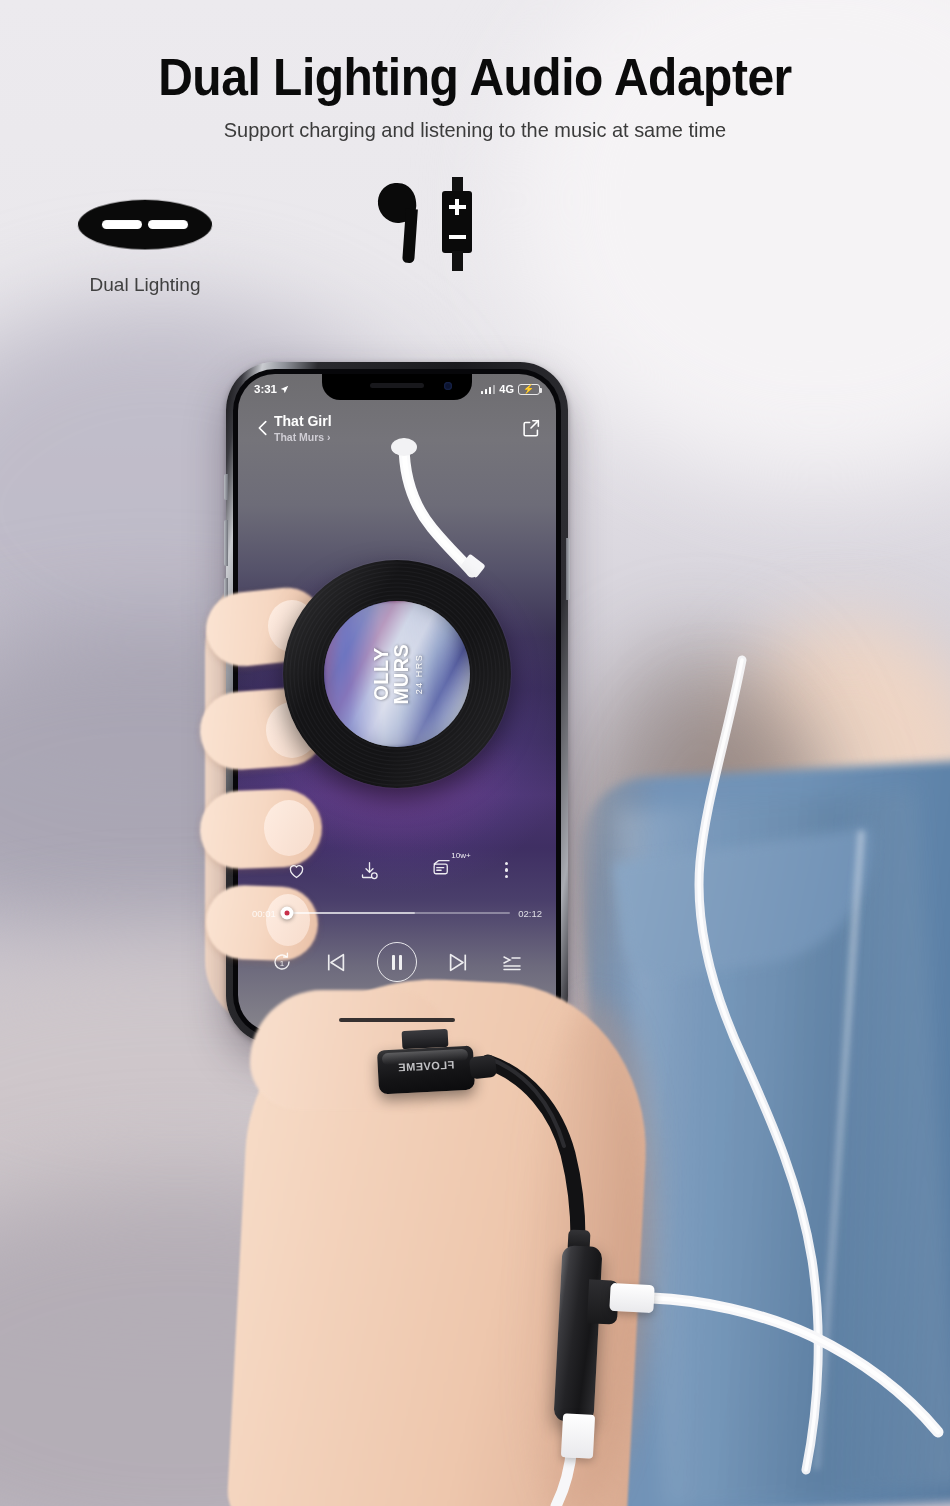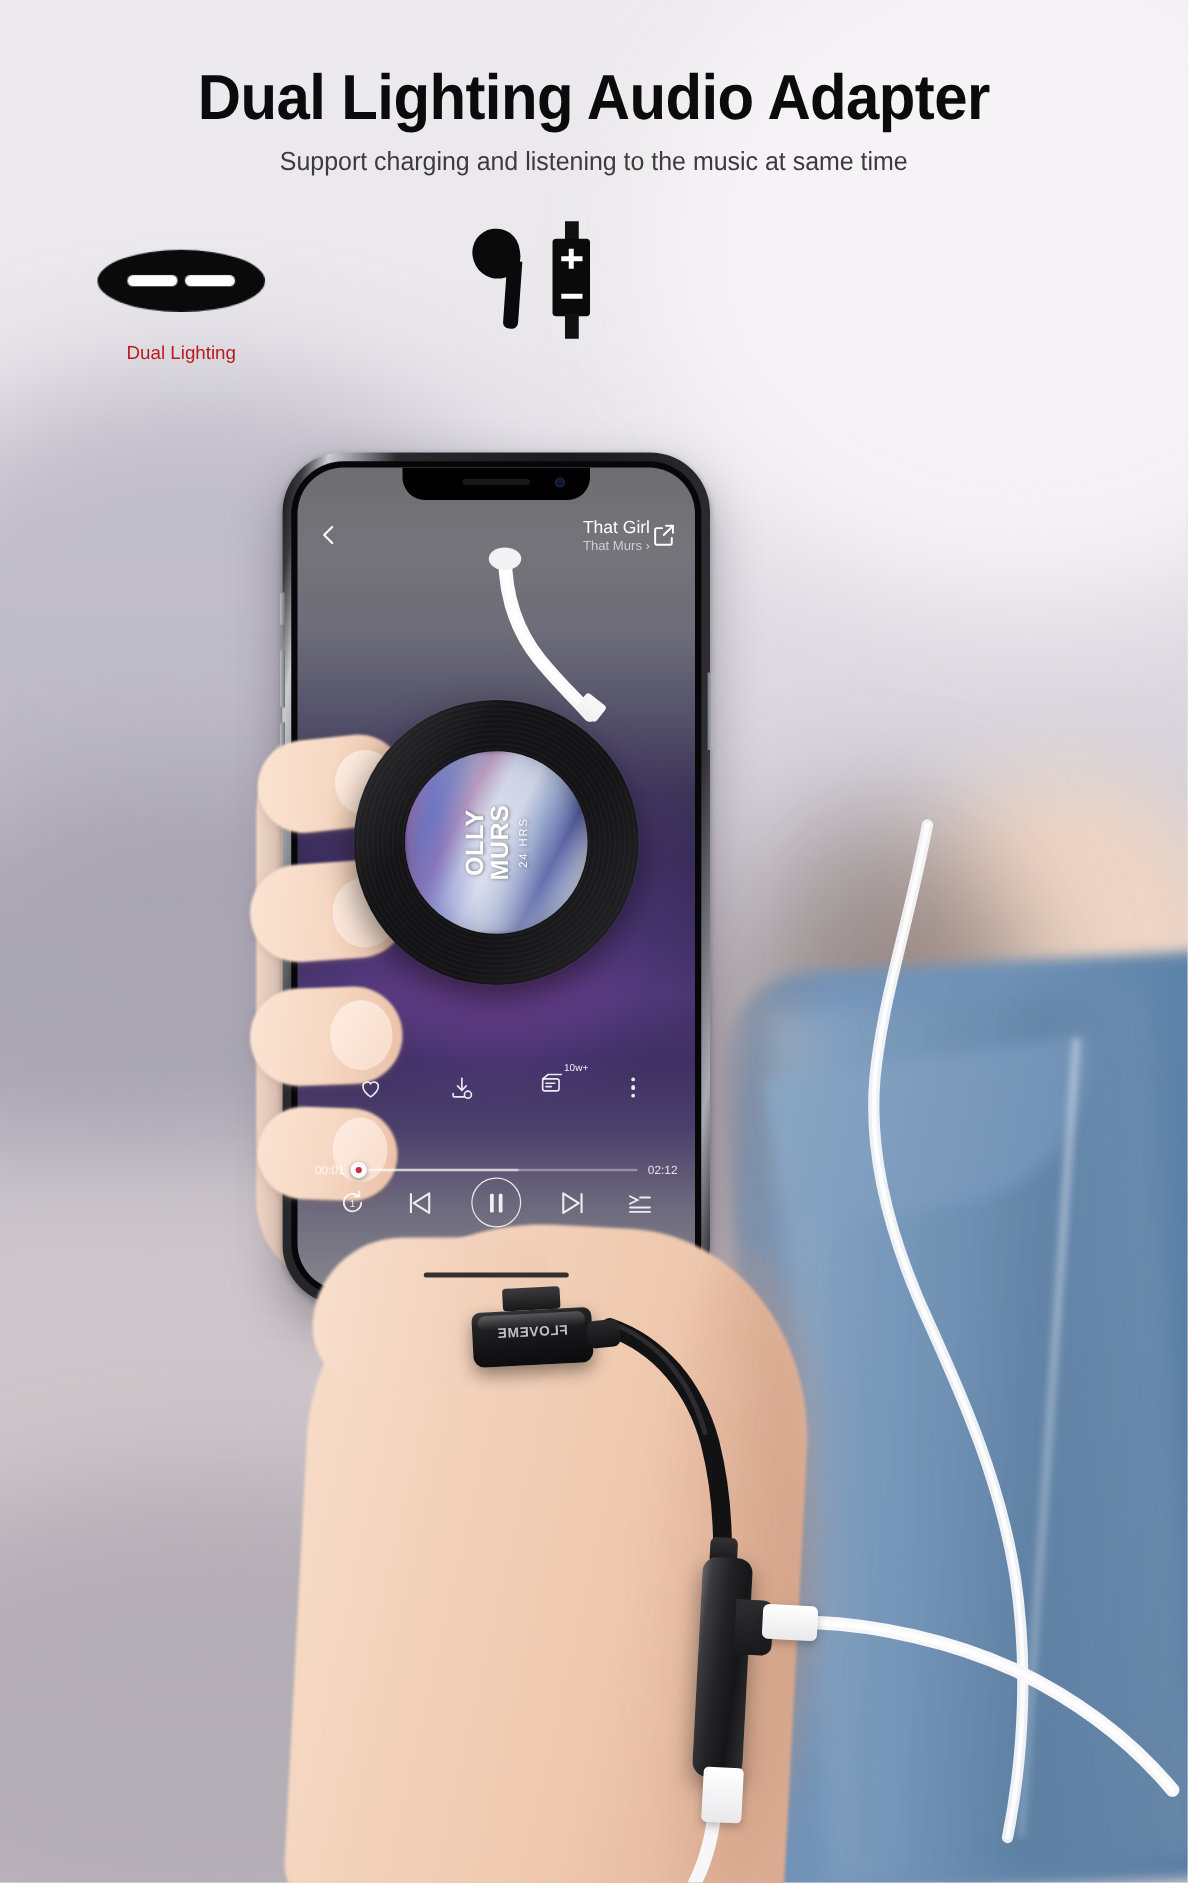--- a/index.html
+++ b/index.html
@@ -155,21 +155,21 @@
   .features {
     position:absolute; top:178px; left:0; width:950px; height:135px;
     display:flex; align-items:flex-start;
   }
   .feature { position:relative; height:135px; }
   .feature-icon {
     position:relative; height:92px;
     display:flex; align-items:center; justify-content:center;
   }
   .feature-label {
-    text-align:center; font-size:15px; color:#b91c1c; margin-top:4px;
+    text-align:center; font-size:19px; color:#404040; margin-top:4px;
   }
 
   
   .ico-lozenge {
     width:134px; height:50px; background:#0a0a0a;
     border-radius:50%/50%;
     position:relative;
     transform:perspective(90px) rotateX(6deg);
   }
   .ico-lozenge:before, .ico-lozenge:after {
@@ -317,21 +317,21 @@
     position:absolute; left:50%; top:50%; transform:translate(-50%,-50%);
     font-size:9px; color:#0b2f12; line-height:1;
   }
 
   
   .nav {
     position:absolute; top:32px; left:0; right:0; height:44px; z-index:7;
     display:flex; align-items:center; padding:0 14px;
   }
   .nav .back { width:22px; color:#fff; }
-  .nav .titles { flex:1; text-align:right; }
+  .nav .titles { flex:1; text-align:left;font-weight:bold; }
   .nav .song { color:#fff; font-size:14px; line-height:1.15; }
   .nav .artist { color:#cfcdd4; font-size:10.5px; margin-top:2px; }
   .nav .share { width:22px; color:#fff; }
 
   
   .vinyl-wrap {
     position:absolute; left:50%; top:186px; transform:translateX(-50%);
     width:228px; height:228px; z-index:4;
   }
   .vinyl {
@@ -379,21 +379,21 @@
   }
   .act { position:relative; color:rgba(255,255,255,.9); }
   .badge-10w {
     position:absolute; left:20px; top:-7px; font-size:8px; color:rgba(255,255,255,.92);
   }
   .dots { display:flex; flex-direction:column; gap:3.5px; align-items:center; }
   .dots span { width:3.2px; height:3.2px; border-radius:50%; background:rgba(255,255,255,.9); display:block; }
 
   
   .progress {
-    position:absolute; left:0; right:0; top:551px; height:22px; z-index:7;
+    position:absolute; left:0; right:0; top:528px; height:22px; z-index:7;
     display:flex; align-items:center; gap:8px; padding:0 14px;
     color:rgba(255,255,255,.82); font-size:9.5px;text-align:right;
   }
   .track { position:relative; flex:1; height:2px; background:rgba(255,255,255,.35); border-radius:2px; }
   .track .buffered { position:absolute; left:0; top:0; height:100%; width:58%; background:rgba(255,255,255,.55); border-radius:2px; }
   .track .played { position:absolute; left:0; top:0; height:100%; width:1.5%; background:#fff; border-radius:2px; }
   .knob {
     position:absolute; left:0; top:50%; transform:translate(-50%,-50%);
     width:13px; height:13px; border-radius:50%; background:#fff;
     box-shadow:0 1px 4px rgba(0,0,0,.4);
@@ -559,20 +559,41 @@
 
     <div class="phone-screen">
       <div class="screen-glow"></div>
       <div class="screen-glow2"></div>
 
       <div class="notch">
         <span class="speaker"></span>
         <span class="camera"></span>
       </div>
 
+      <div class="statusbar">
+        <div class="sb-left">
+          <span>3:31</span>
+          <svg class="loc-arrow" viewBox="0 0 12 12">
+            <path d="M11 1 L1 5.4 L5 6.6 L6.3 11 Z" fill="#fff"></path>
+          </svg>
+        </div>
+        <div class="sb-right">
+          <span class="bars">
+              <i></i>
+              <i></i>
+              <i></i>
+              <i></i>
+            </span>
+          <span class="net">4G</span>
+          <span class="batt">
+            <span class="fill" style="background: rgb(55, 210, 74);"></span>
+            <span class="bolt">⚡</span>
+          </span>
+        </div>
+      </div>
 
       <div class="nav">
         <svg class="back" viewBox="0 0 24 24" fill="none" stroke="currentColor" stroke-width="1.8" stroke-linecap="round" stroke-linejoin="round">
           <polyline points="15 5 8 12 15 19"></polyline>
         </svg>
         <div class="titles">
           <div class="song">That Girl</div>
           <div class="artist">That Murs ›</div>
         </div>
         <svg class="share" viewBox="0 0 24 24" fill="none" stroke="currentColor" stroke-width="1.7" stroke-linecap="round" stroke-linejoin="round">

